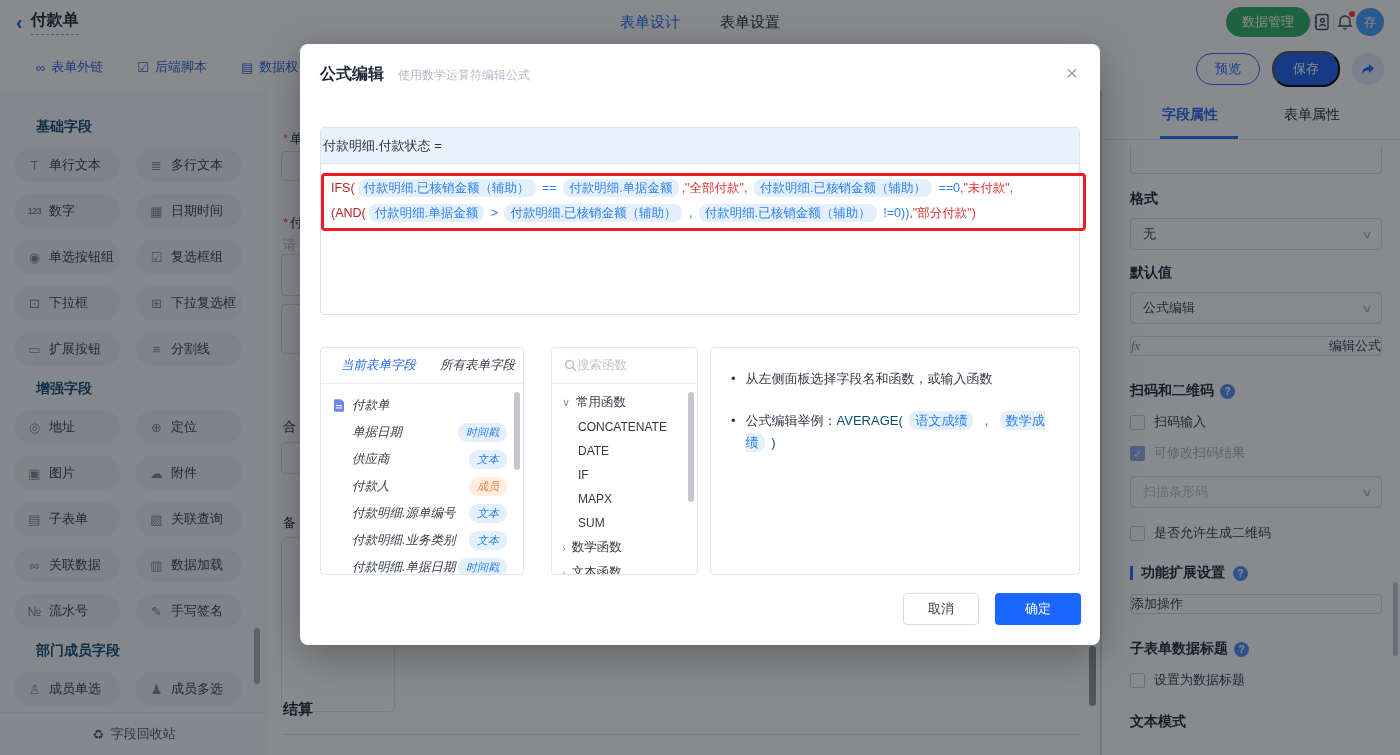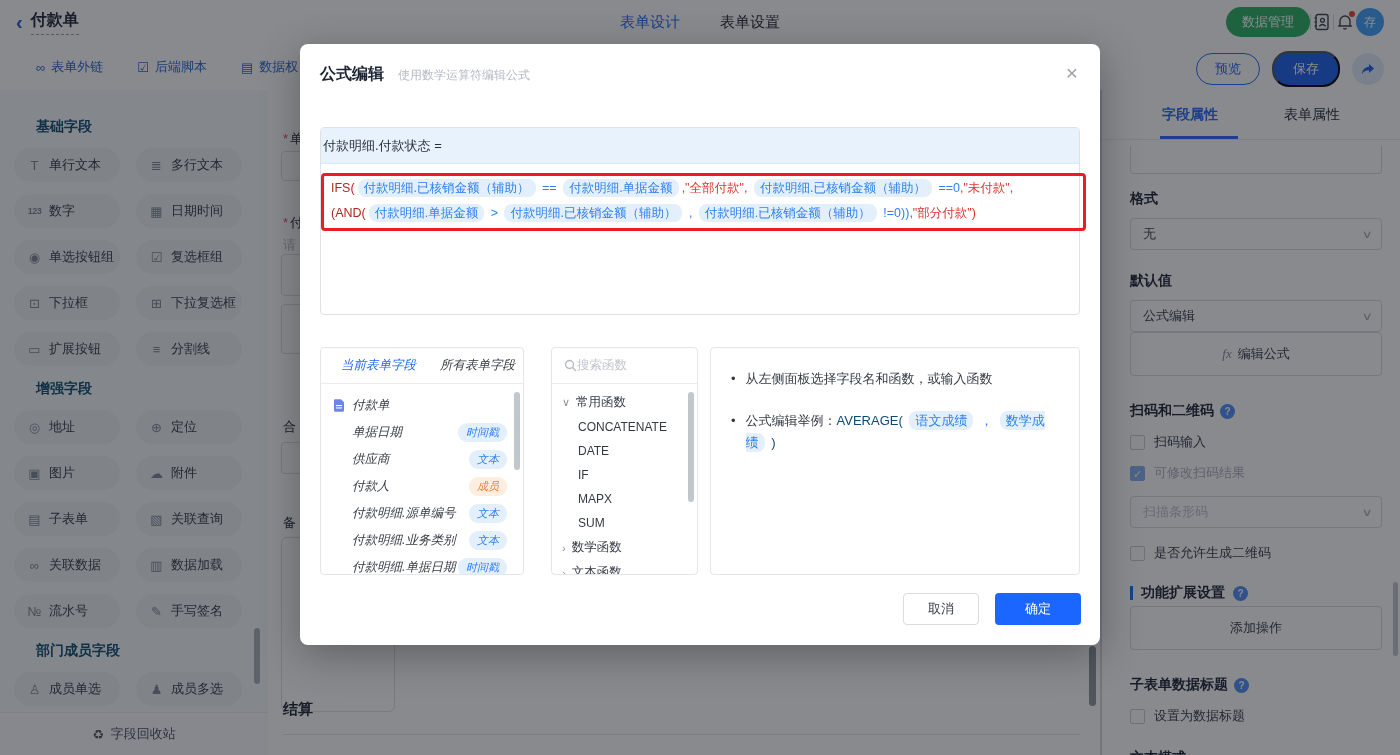--- a/index.html
+++ b/index.html
@@ -56,21 +56,21 @@
   .rp-tabs { height:50px; display:flex; align-items:center; justify-content:center; gap:66px; border-bottom:1px solid #e8eaed; position:relative; }
   .rp-tab { font-size:14px; color:#1c2333; cursor:pointer; }
   .rp-tab.active { color:#2468f2; font-weight:600; }
   .rp-underline { position:absolute; left:58px; bottom:0; width:78px; height:3px; background:#2468f2; }
   .rp-body { padding:6px 18px 0 28px; }
   .rp-input { width:252px; height:28px; border:1px solid #d9dce1; border-radius:0 0 4px 4px; border-top:none; }
   .rp-label { font-size:14px; font-weight:700; color:#1c2333; margin:16px 0 10px; display:flex; align-items:center; gap:6px; }
   .rp-select { width:252px; height:32px; border:1px solid #d9dce1; border-radius:4px; display:flex; align-items:center; justify-content:space-between; padding:0 10px 0 12px; font-size:13px; color:#333a45; cursor:pointer; }
   .rp-select .caret { color:#aab0b9; font-size:11px; transform:scaleX(1.4); }
   .rp-select.disabled { color:#bcc2cc; }
-  .rp-btn { width:252px; height:44px; border:1px solid #d9dce1; border-radius:4px; display:flex; align-items:center; justify-content:center; gap:6px; font-size:13px; color:#333a45; cursor:pointer; background:#fff; }
+  .rp-btn { width:252px; height:20px; border:1px solid #d9dce1; border-radius:4px; display:flex; align-items:center; justify-content:space-between; gap:6px; font-size:13px; color:#333a45; margin-top:12px; cursor:pointer; background:#fff; }
   .fxi { font-style:italic; font-family:"Liberation Serif","DejaVu Serif",serif; color:#858c99; font-size:13px; }
   .qicon { width:15px; height:15px; border-radius:50%; background:#4e8df6; color:#fff; font-size:10px; font-weight:bold; display:inline-flex; align-items:center; justify-content:center; }
   .cbrow { display:flex; align-items:center; gap:9px; margin:13px 0; font-size:13px; color:#333a45; cursor:pointer; }
   .cb { width:15px; height:15px; border:1px solid #c6cad2; border-radius:2px; background:#fff; flex:none; }
   .cb.checked { background:#86aff0; border-color:#86aff0; color:#fff; font-size:11px; line-height:14px; text-align:center; }
   .cbrow.muted { color:#aab0bc; }
   .sec-bar { display:flex; align-items:center; gap:8px; font-size:14px; font-weight:700; color:#1c2333; margin:22px 0 4px; }
   .sec-bar .bluebar { width:3px; height:14px; background:#2468f2; }
   .rp-scroll { position:absolute; right:2px; top:492px; width:5px; height:74px; border-radius:3px; background:#c0c4cc; }
 
@@ -314,21 +314,21 @@
       <span class="rp-tab">表单属性</span>
       <span class="rp-underline"></span>
     </div>
     <div class="rp-body">
       <div class="rp-input"></div>
       <div class="rp-label">格式</div>
       <div class="rp-select">
           <span>无</span>
           <span class="caret">∨</span>
         </div>
-      <div class="rp-label" style="margin-top:22px;">默认值</div>
+      <div class="rp-label" style="margin-top:14px;">默认值</div>
       <div class="rp-select">
           <span>公式编辑</span>
           <span class="caret">∨</span>
         </div>
       <button class="rp-btn">
           <span class="fxi">fx</span>
           <span>编辑公式</span>
         </button>
       <div class="rp-label" style="margin-top:26px;">
           <span>扫码和二维码</span>

